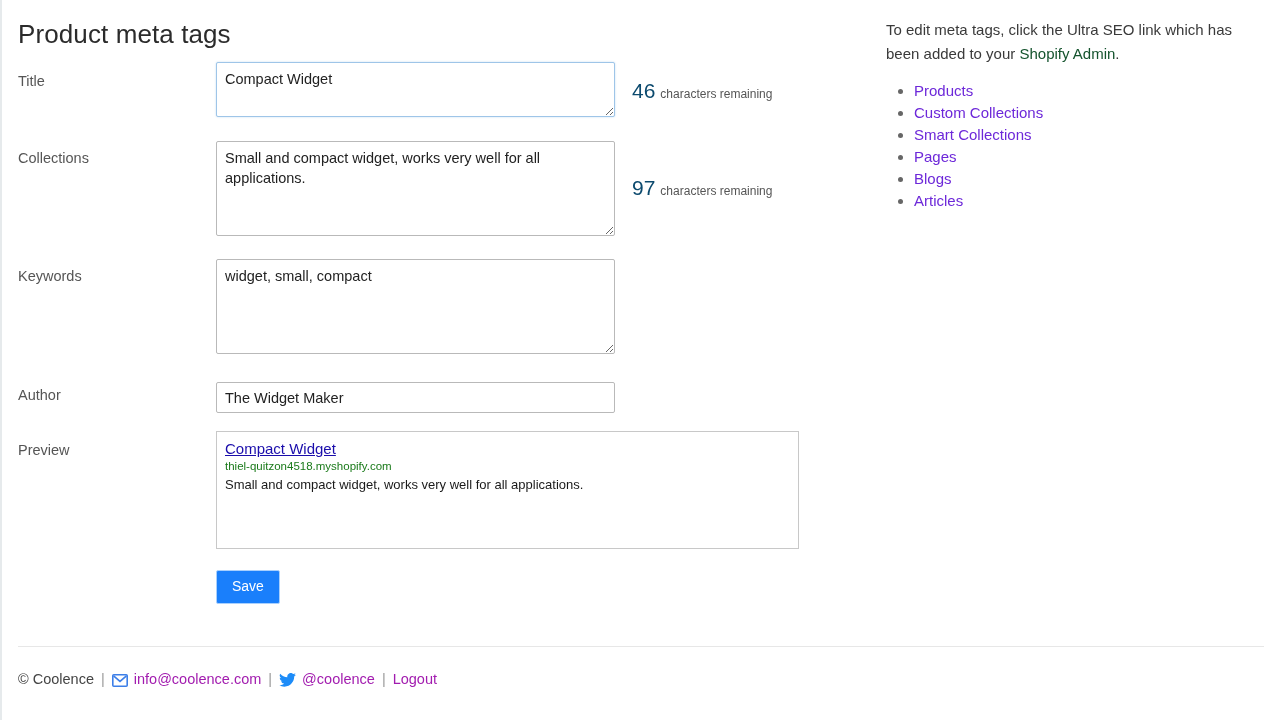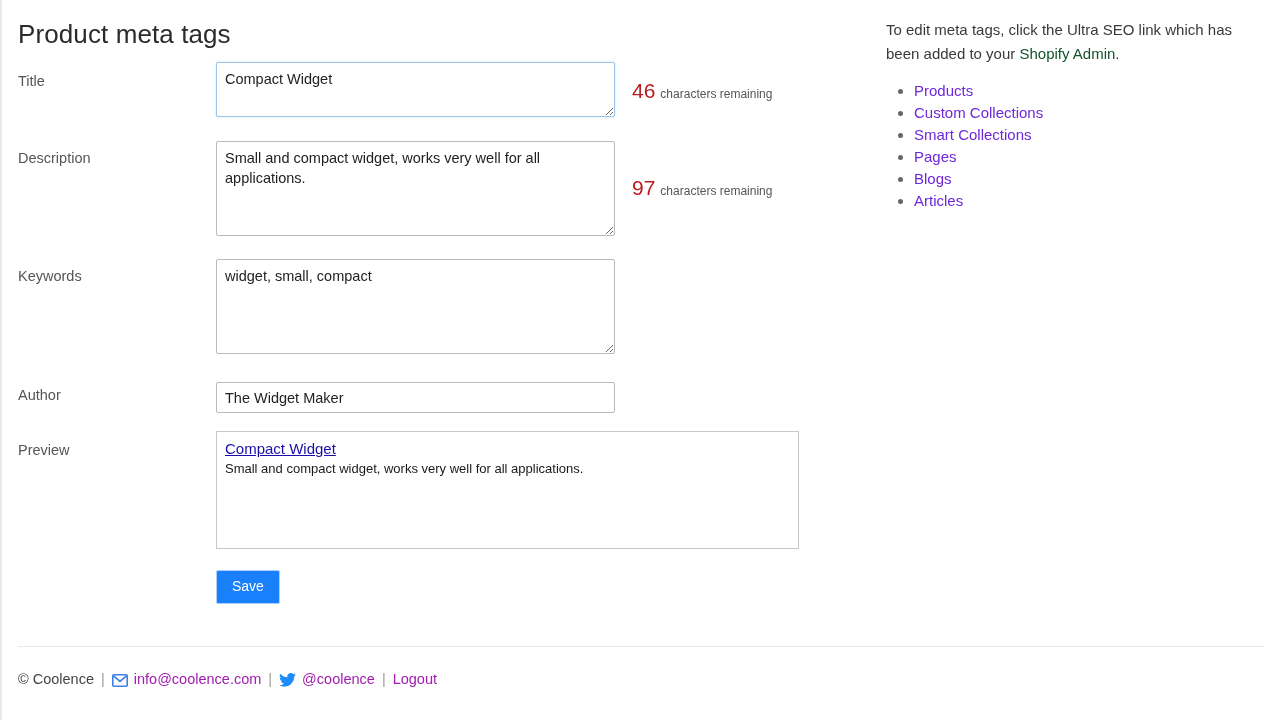--- a/index.html
+++ b/index.html
@@ -97,21 +97,21 @@
     box-shadow: 0 0 2px rgba(110,170,225,0.45);
   }
 
   .counter {
     position: absolute;
     white-space: nowrap;
     color: #444444;
   }
   .counter .num {
     font-size: 21px;
-    color: #b91c1c;
+    color: #0c4a6e;
     vertical-align: baseline;
   }
   .counter .lbl {
     font-size: 12px;
     color: #555555;
     margin-left: 5px;
   }
 
   
   .preview-box {
@@ -246,21 +246,21 @@
         <div class="field-label" style="top:10px;">Title</div>
         <div class="field-control" style="top:0;">
           <textarea class="ta focused" rows="2" style="width: 399px; height: 55px;">Compact Widget</textarea>
         </div>
         <div class="counter" style="left:614px;top:17px;">
           <span class="num">46</span><span class="lbl">characters remaining</span>
         </div>
       </div>
 
       <div class="form-row" style="top:141px;">
-        <div class="field-label" style="top:8px;">Description</div>
+        <div class="field-label" style="top:8px;">Collections</div>
         <div class="field-control" style="top:0;">
           <textarea class="ta" rows="4" style="width: 399px; height: 95px;">Small and compact widget, works very well for all applications.</textarea>
         </div>
         <div class="counter" style="left:614px;top:35px;">
           <span class="num">97</span><span class="lbl">characters remaining</span>
         </div>
       </div>
 
       <div class="form-row" style="top:259px;">
         <div class="field-label" style="top:8px;">Keywords</div>
@@ -273,20 +273,21 @@
         <div class="field-label" style="top:7px;">Author</div>
         <div class="field-control" style="top:3px;border-radius:13px;">
           <input class="ti" type="text" style="width: 399px; height: 31px;" value="The Widget Maker">
         </div>
       </div>
 
       <div class="form-row" style="top:431px;">
         <div class="field-label" style="top:10px;">Preview</div>
         <div class="preview-box" style="top:0;">
           <div class="preview-title">Compact Widget</div>
+          <div class="preview-url">thiel-quitzon4518.myshopify.com</div>
           <div class="preview-desc">Small and compact widget, works very well for all applications.</div>
         </div>
       </div>
 
       <button class="btn-save" style="top:570px;">Save</button>
 
     </div>
 
     <div class="col-right">
 

